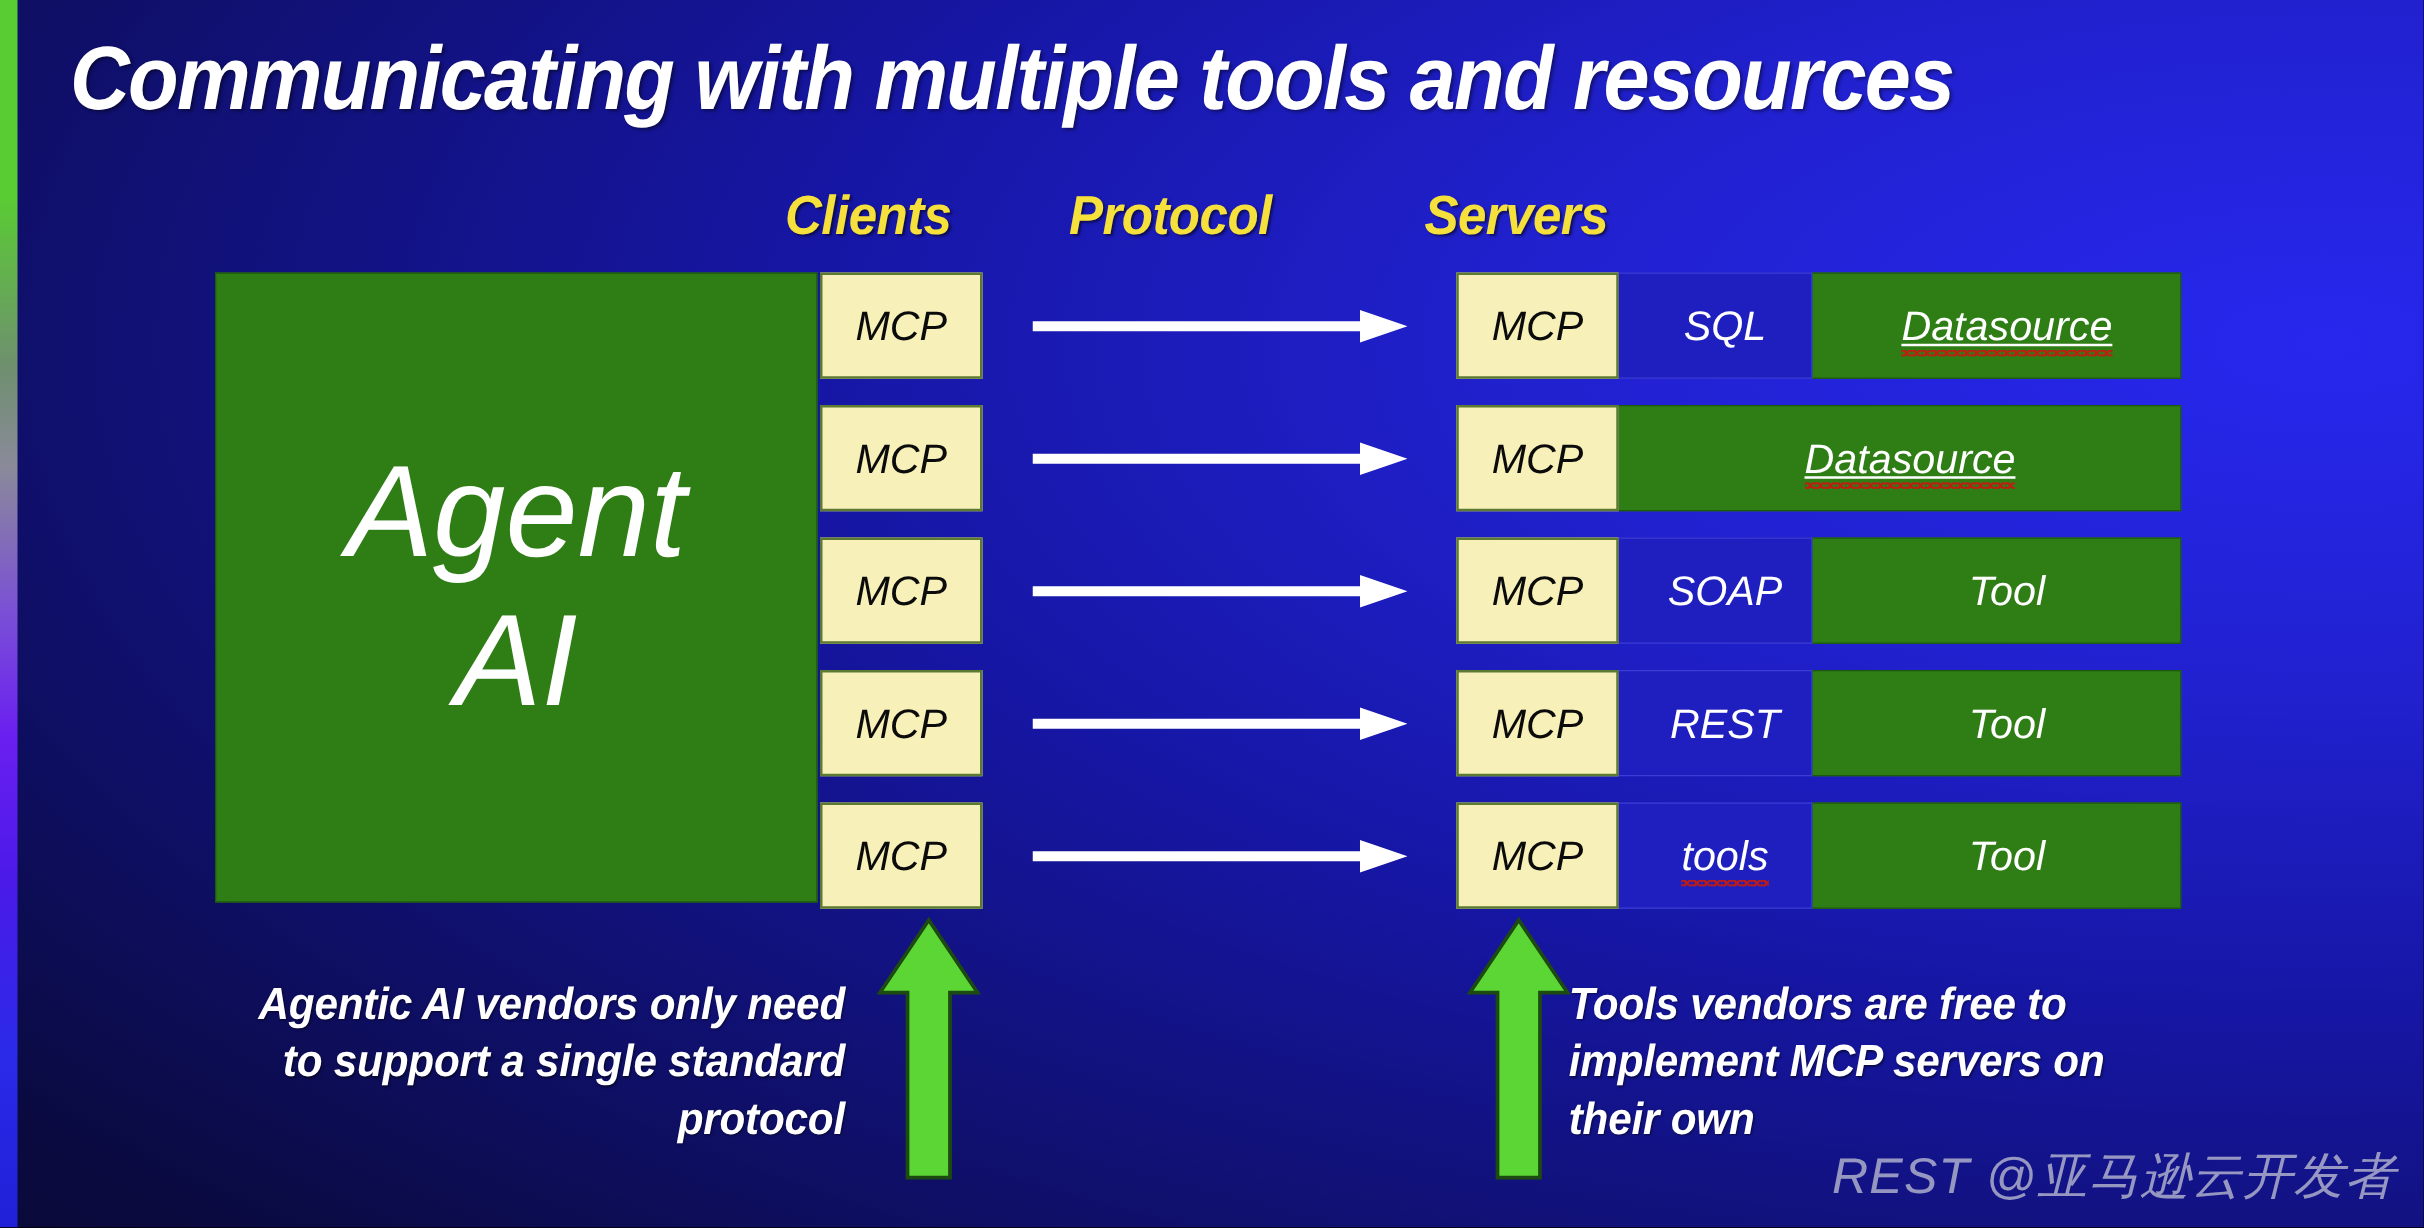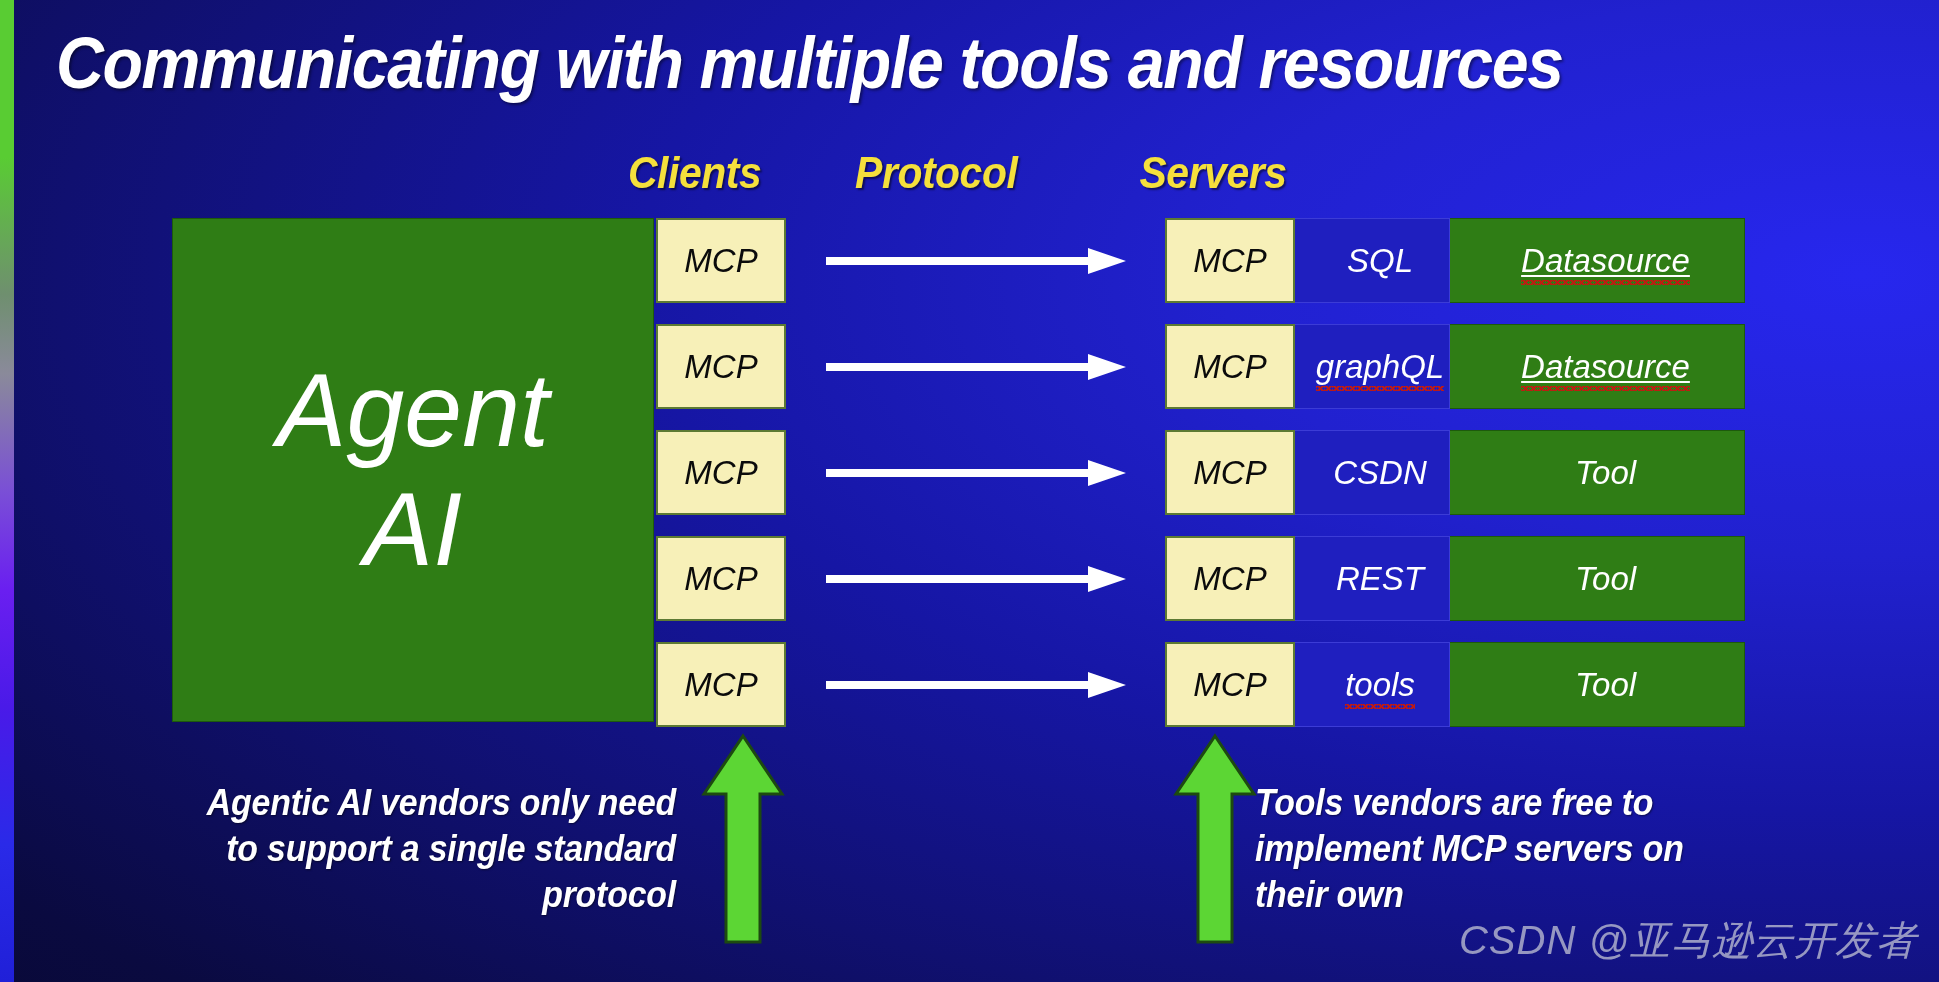--- a/index.html
+++ b/index.html
@@ -244,33 +244,30 @@
           <span>SQL</span>
         </div>
         <div class="cell-target">
           <span class="ul sp">Datasource</span>
         </div>
       </div>
       <div class="server-row" style="top: 324px;">
         <div class="cell-mcp">
           <span>MCP</span>
         </div>
+        <div class="cell-target">
+          <span class="ul sp">Datasource</span>
+        </div>
+      </div>
+      <div class="server-row" style="top: 430px;">
+        <div class="cell-mcp">
+          <span>MCP</span>
+        </div>
         <div class="cell-proto">
-          <span class="sp">graphQL</span>
-        </div>
-        <div class="cell-target">
-          <span class="ul sp">Datasource</span>
-        </div>
-      </div>
-      <div class="server-row" style="top: 430px;">
-        <div class="cell-mcp">
-          <span>MCP</span>
-        </div>
-        <div class="cell-proto">
-          <span>CSDN</span>
+          <span>SOAP</span>
         </div>
         <div class="cell-target">
           <span>Tool</span>
         </div>
       </div>
       <div class="server-row" style="top: 536px;">
         <div class="cell-mcp">
           <span>MCP</span>
         </div>
         <div class="cell-proto">
@@ -309,15 +306,15 @@
       <div>Agentic AI vendors only need</div>
       <div>to support a single standard</div>
       <div>protocol</div>
     </div>
   <div class="caption" id="caption-right">
       <div>Tools vendors are free to</div>
       <div>implement MCP servers on</div>
       <div>their own</div>
     </div>
 
-  <div id="watermark">CSDN @亚马逊云开发者</div>
+  <div id="watermark">REST @亚马逊云开发者</div>
 
 </div>
 
 </body></html>

